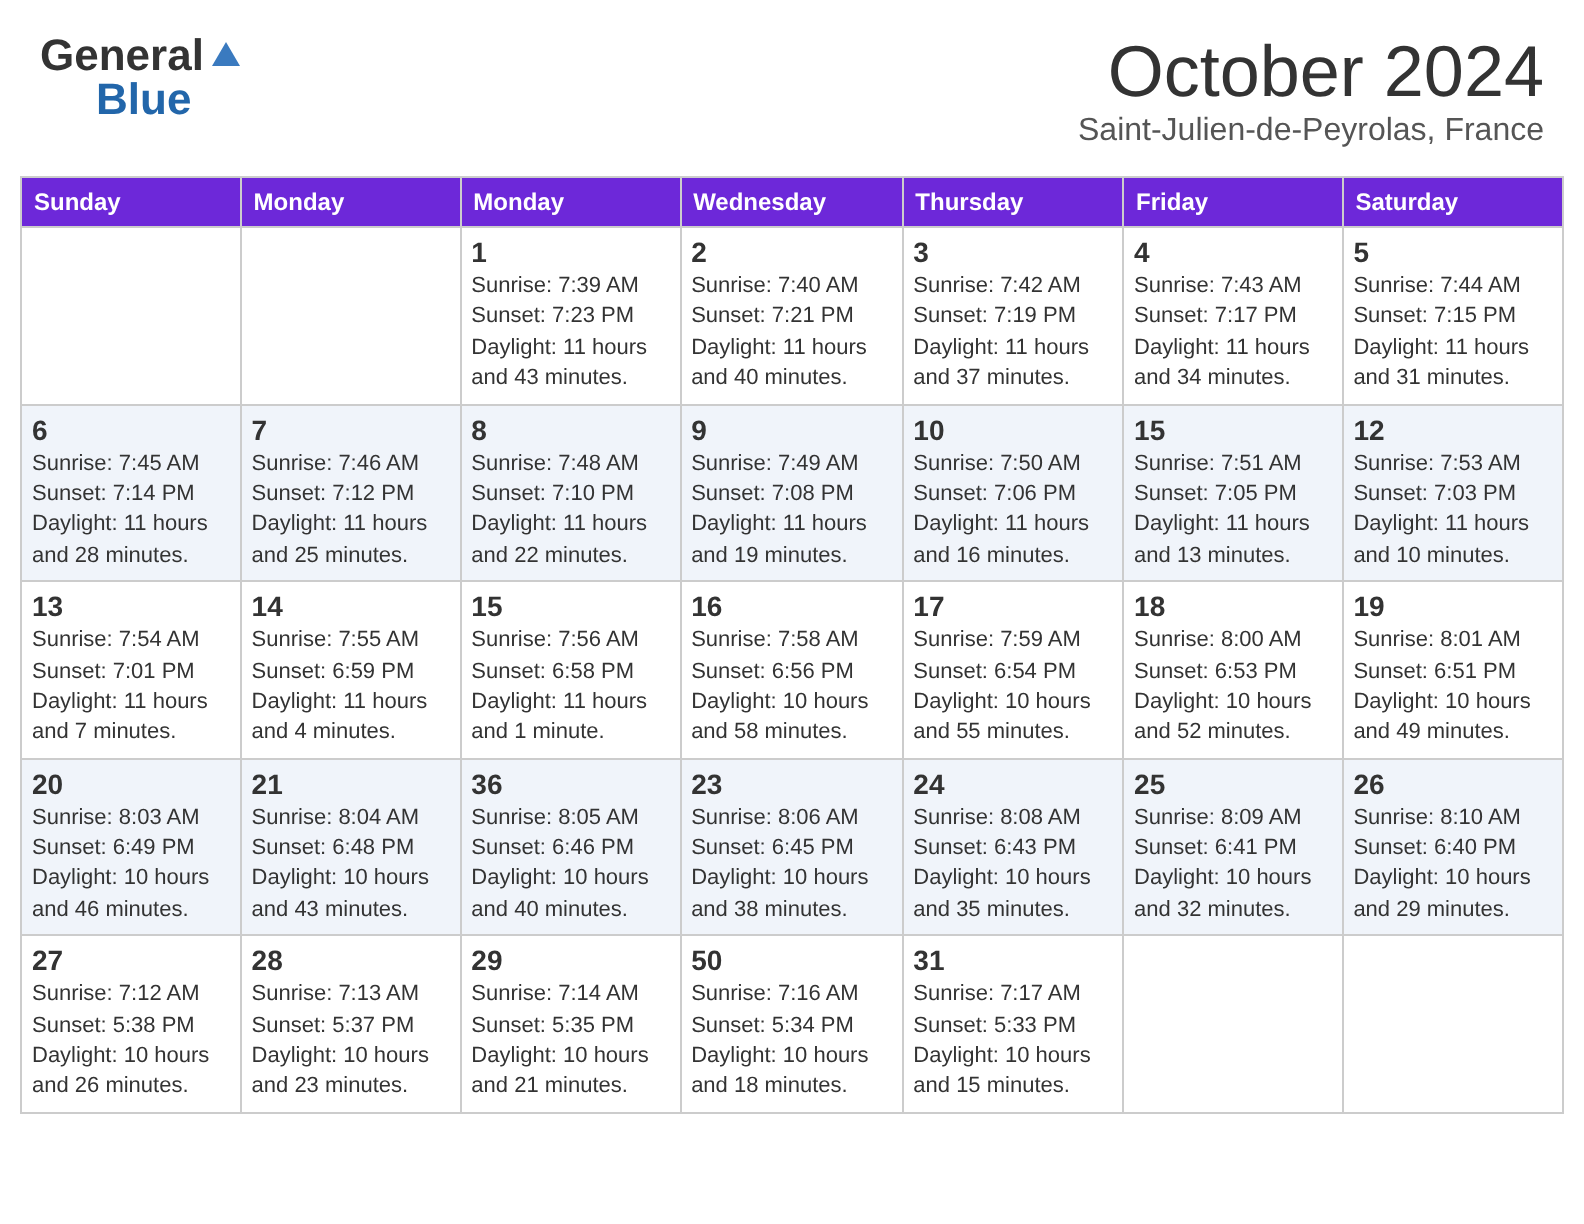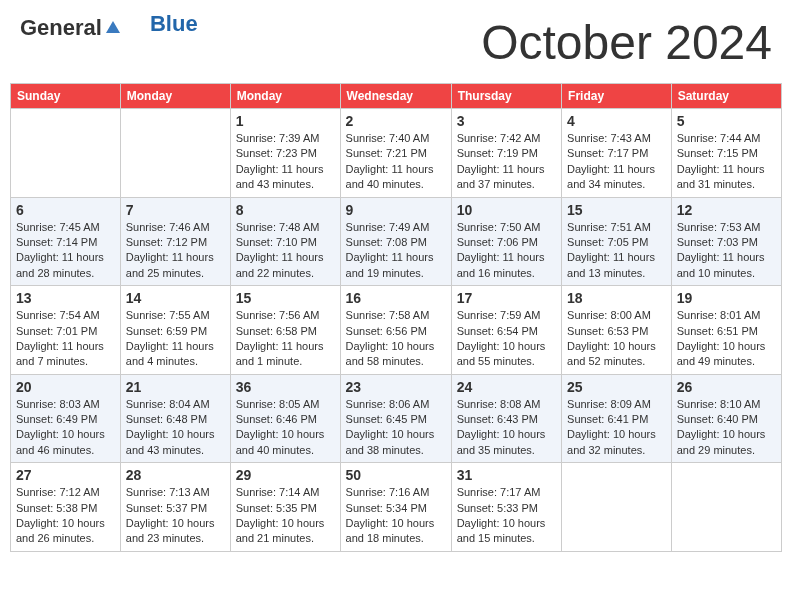--- a/index.html
+++ b/index.html
@@ -12,42 +12,42 @@
     }
     .header {
       display: flex;
       justify-content: space-between;
       align-items: flex-start;
       margin-bottom: 8px;
       padding: 5px 10px;
     }
     .logo {
       display: flex;
-      flex-direction: row;
+      flex-direction: column;
       align-items: flex-start;
     }
     .title-block {
       text-align: right;
     }
     .month-title {
-      font-size: 48px;
+      font-size: 36px;
       color: #333;
       font-weight: normal;
     }
     .location-title {
       font-size: 16px;
       color: #555;
     }
     .calendar-table {
       width: 100%;
       border-collapse: collapse;
       font-size: 11px;
     }
     .calendar-table th {
-      background-color: #ef4444;
+      background-color: #6d28d9;
       color: white;
       text-align: left;
       padding: 5px 6px;
       font-size: 12px;
       border: 1px solid #ccc;
     }
     .calendar-table td {
       border: 1px solid #ccc;
       vertical-align: top;
       padding: 4px 5px;
@@ -85,20 +85,21 @@
     <div style="display:flex; align-items:center; gap:2px;">
       <span style="font-size:22px;font-weight:bold;color:#333;">General</span>
       <svg width="18" height="18" viewBox="0 0 18 18">
         <polygon points="9,2 16,14 2,14" fill="#3a7abf"></polygon>
       </svg>
     </div>
     <span style="font-size:22px;font-weight:bold;color:#2266aa;margin-top:-4px;margin-left:28px;">Blue</span>
   </div>
   <div class="title-block">
     <div class="month-title">October 2024</div>
+    <div class="location-title">Saint-Julien-de-Peyrolas, France</div>
   </div>
 </div>
 
 <table class="calendar-table">
   <thead>
     <tr id="header-row">
         <th>Sunday</th>
         <th>Monday</th>
         <th>Monday</th>
         <th>Wednesday</th>

